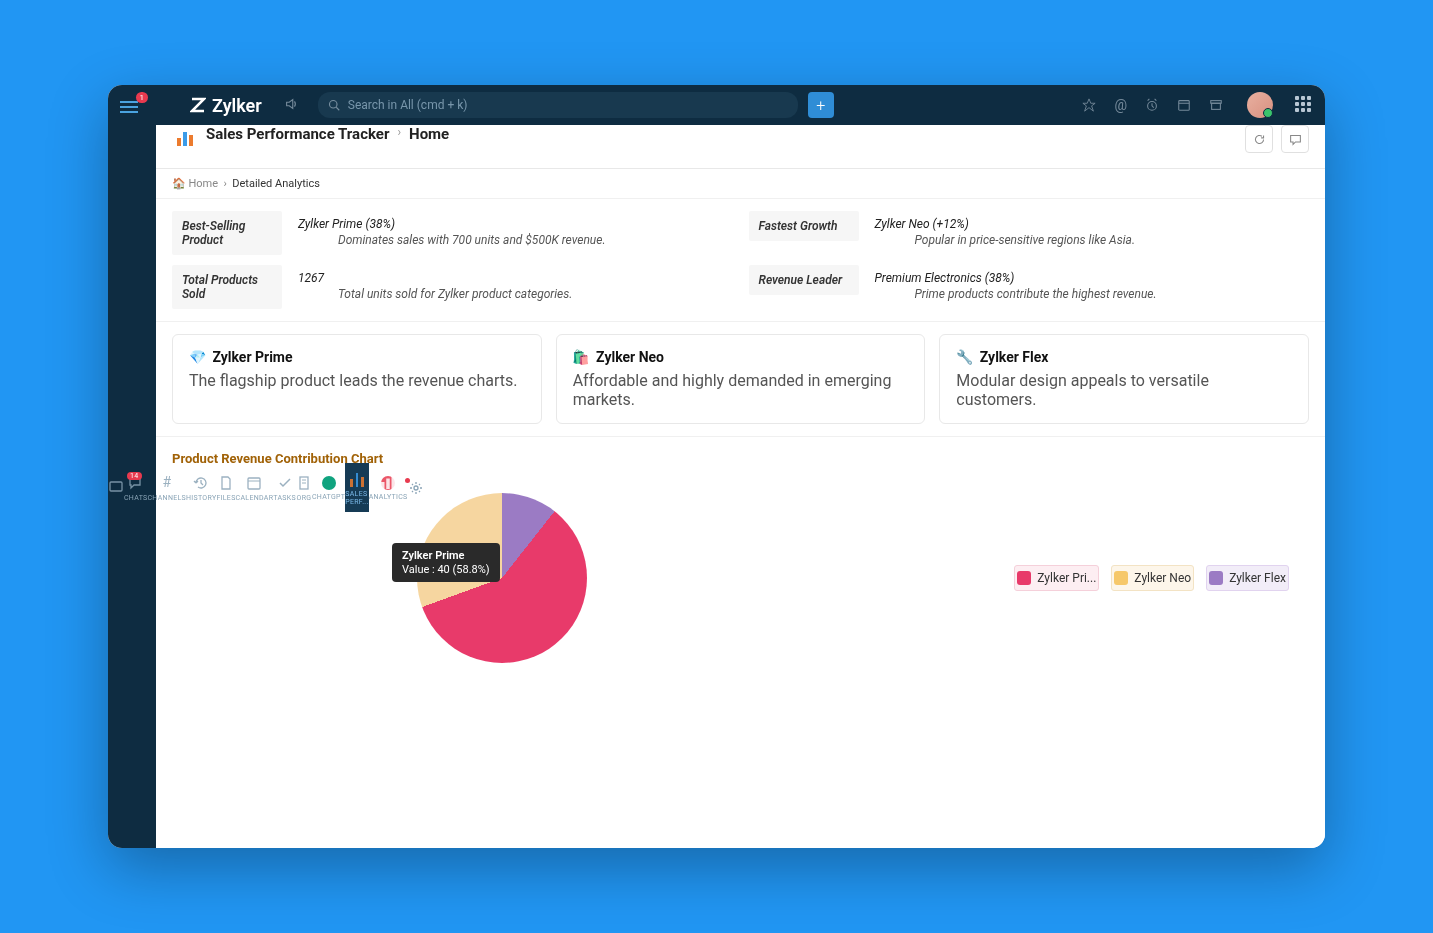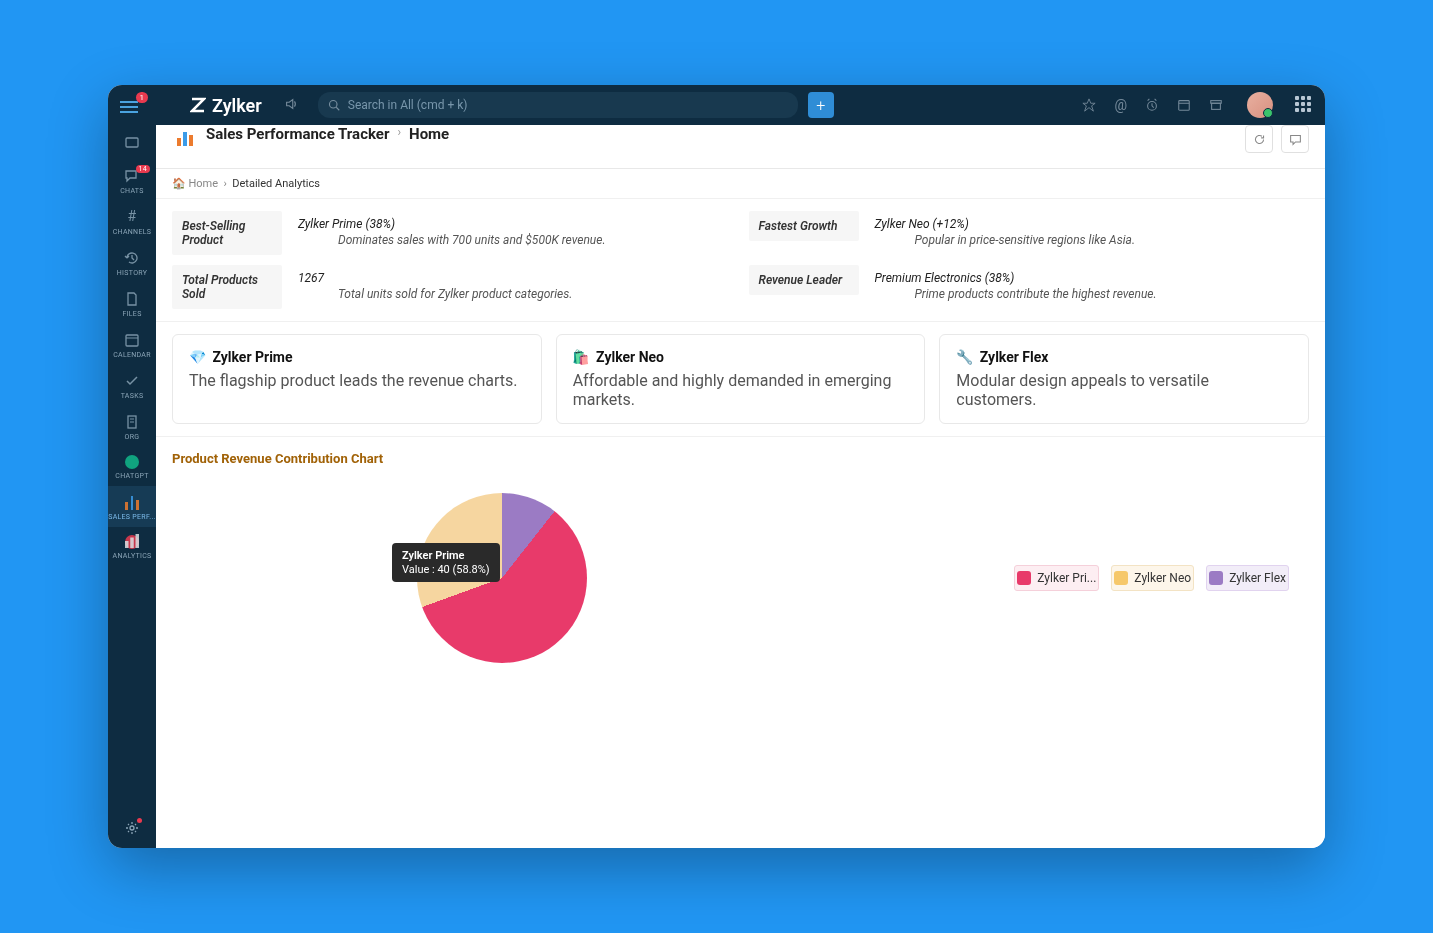--- a/index.html
+++ b/index.html
@@ -18,21 +18,21 @@
 .search-input::placeholder { color: #7896ab; }
 .plus-btn { width: 26px; height: 26px; background: #2f8dd6; border-radius: 4px; display: flex; align-items: center; justify-content: center; cursor: pointer; color: #fff; font-size: 16px; font-weight: 300; }
 .top-spacer { flex: 1; }
 .top-icons { display: flex; align-items: center; gap: 18px; opacity: .6; }
 .top-icons > * { cursor: pointer; }
 .avatar { width: 26px; height: 26px; border-radius: 50%; background: linear-gradient(135deg,#e8b0a0,#d89080); position: relative; cursor: pointer; }
 .avatar::after { content:''; position:absolute; bottom:0; right:0; width:8px; height:8px; background:#3ac46c; border-radius:50%; border:1.5px solid #0e2c41; }
 .apps-grid { width: 18px; height: 18px; display: grid; grid-template-columns: repeat(3,4px); grid-template-rows: repeat(3,4px); gap: 2px; cursor: pointer; }
 .apps-grid span { background: #b8c7d4; border-radius: 1px; }
 .body { flex: 1; display: flex; overflow: hidden; }
-.sidebar { width: 48px; background: #0e2c41; display: flex; flex-direction: column; align-items: center; padding-top: 2px; }
+.sidebar { width: 48px; background: #0e2c41; display: flex; flex-direction: row; align-items: center; padding-top: 2px; }
 .side-item { width: 48px; display: flex; flex-direction: column; align-items: center; padding: 8px 0 6px; cursor: pointer; color: #8aa4b6; font-size: 7px; letter-spacing: .3px; position: relative; }
 .side-item.active { background: #163b55; color: #7bb9e8; }
 .side-item svg, .side-item .sicon { width: 16px; height: 16px; margin-bottom: 3px; opacity: .85; }
 .side-item .sbadge { position:absolute; top:5px; right:6px; background:#e83a4f; font-size:7px; color:#fff; padding:0 3px; border-radius:6px; }
 .side-item.chatgpt .circ { width:14px; height:14px; border-radius:50%; background:#10a37f; margin-bottom:3px; }
 .side-item.salesperf .sicon div { width:3px; background:#ec7b2e; display:inline-block; margin:0 1px; }
 .side-item.analytics .sicon { width:14px; height:14px; border-radius:50%; background:#e83a4f; display:flex; align-items:center; justify-content:center; margin-bottom:3px; }
 .side-spacer { flex:1; }
 .side-gear { width:48px; height:40px; display:flex; align-items:center; justify-content:center; cursor:pointer; color:#8aa4b6; position:relative; }
 .side-gear::after { content:''; position:absolute; top:10px; right:14px; width:5px; height:5px; background:#e83a4f; border-radius:50%; }

